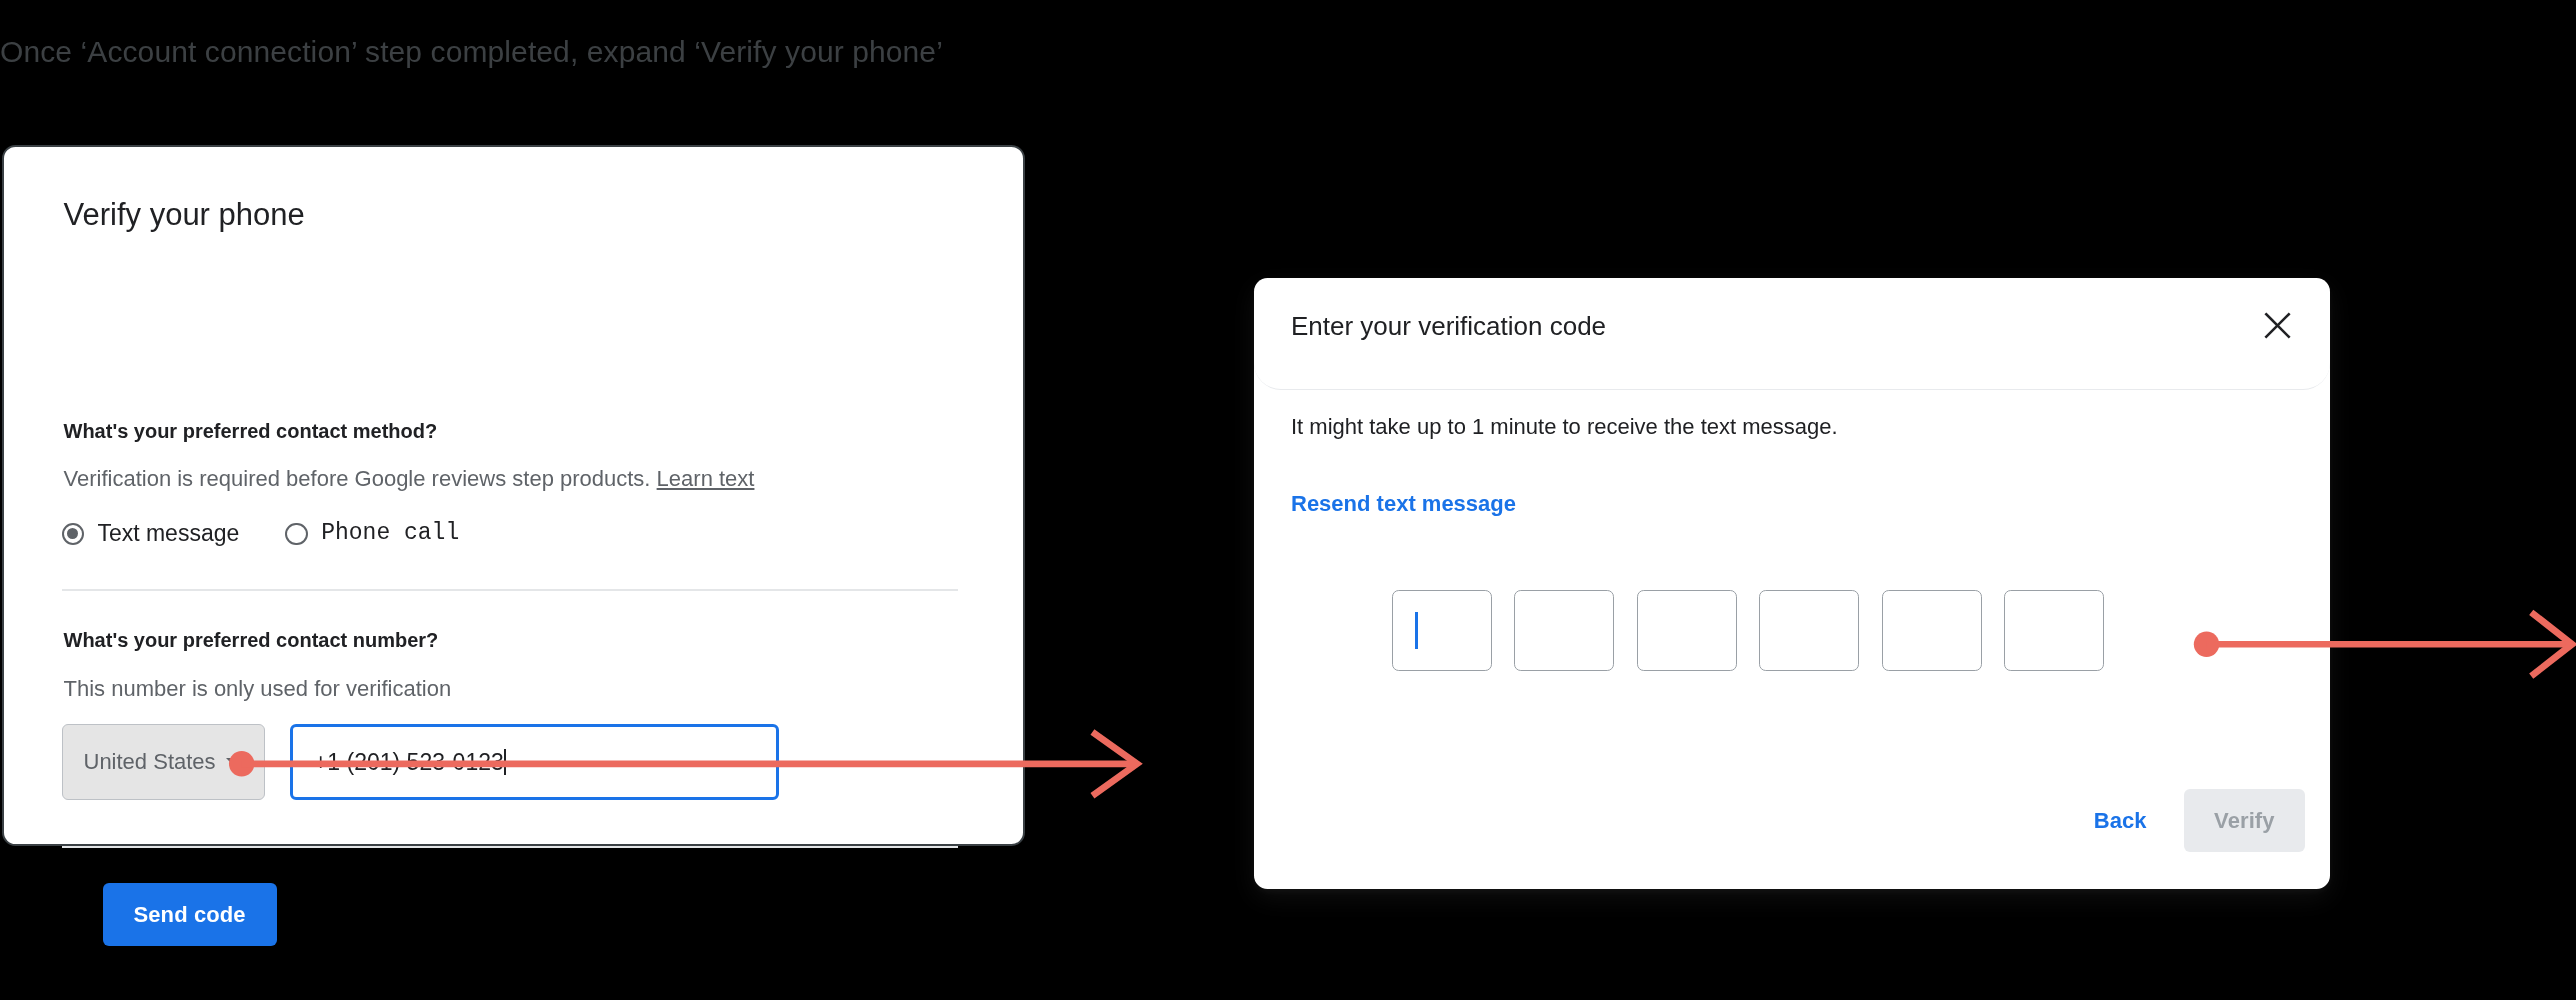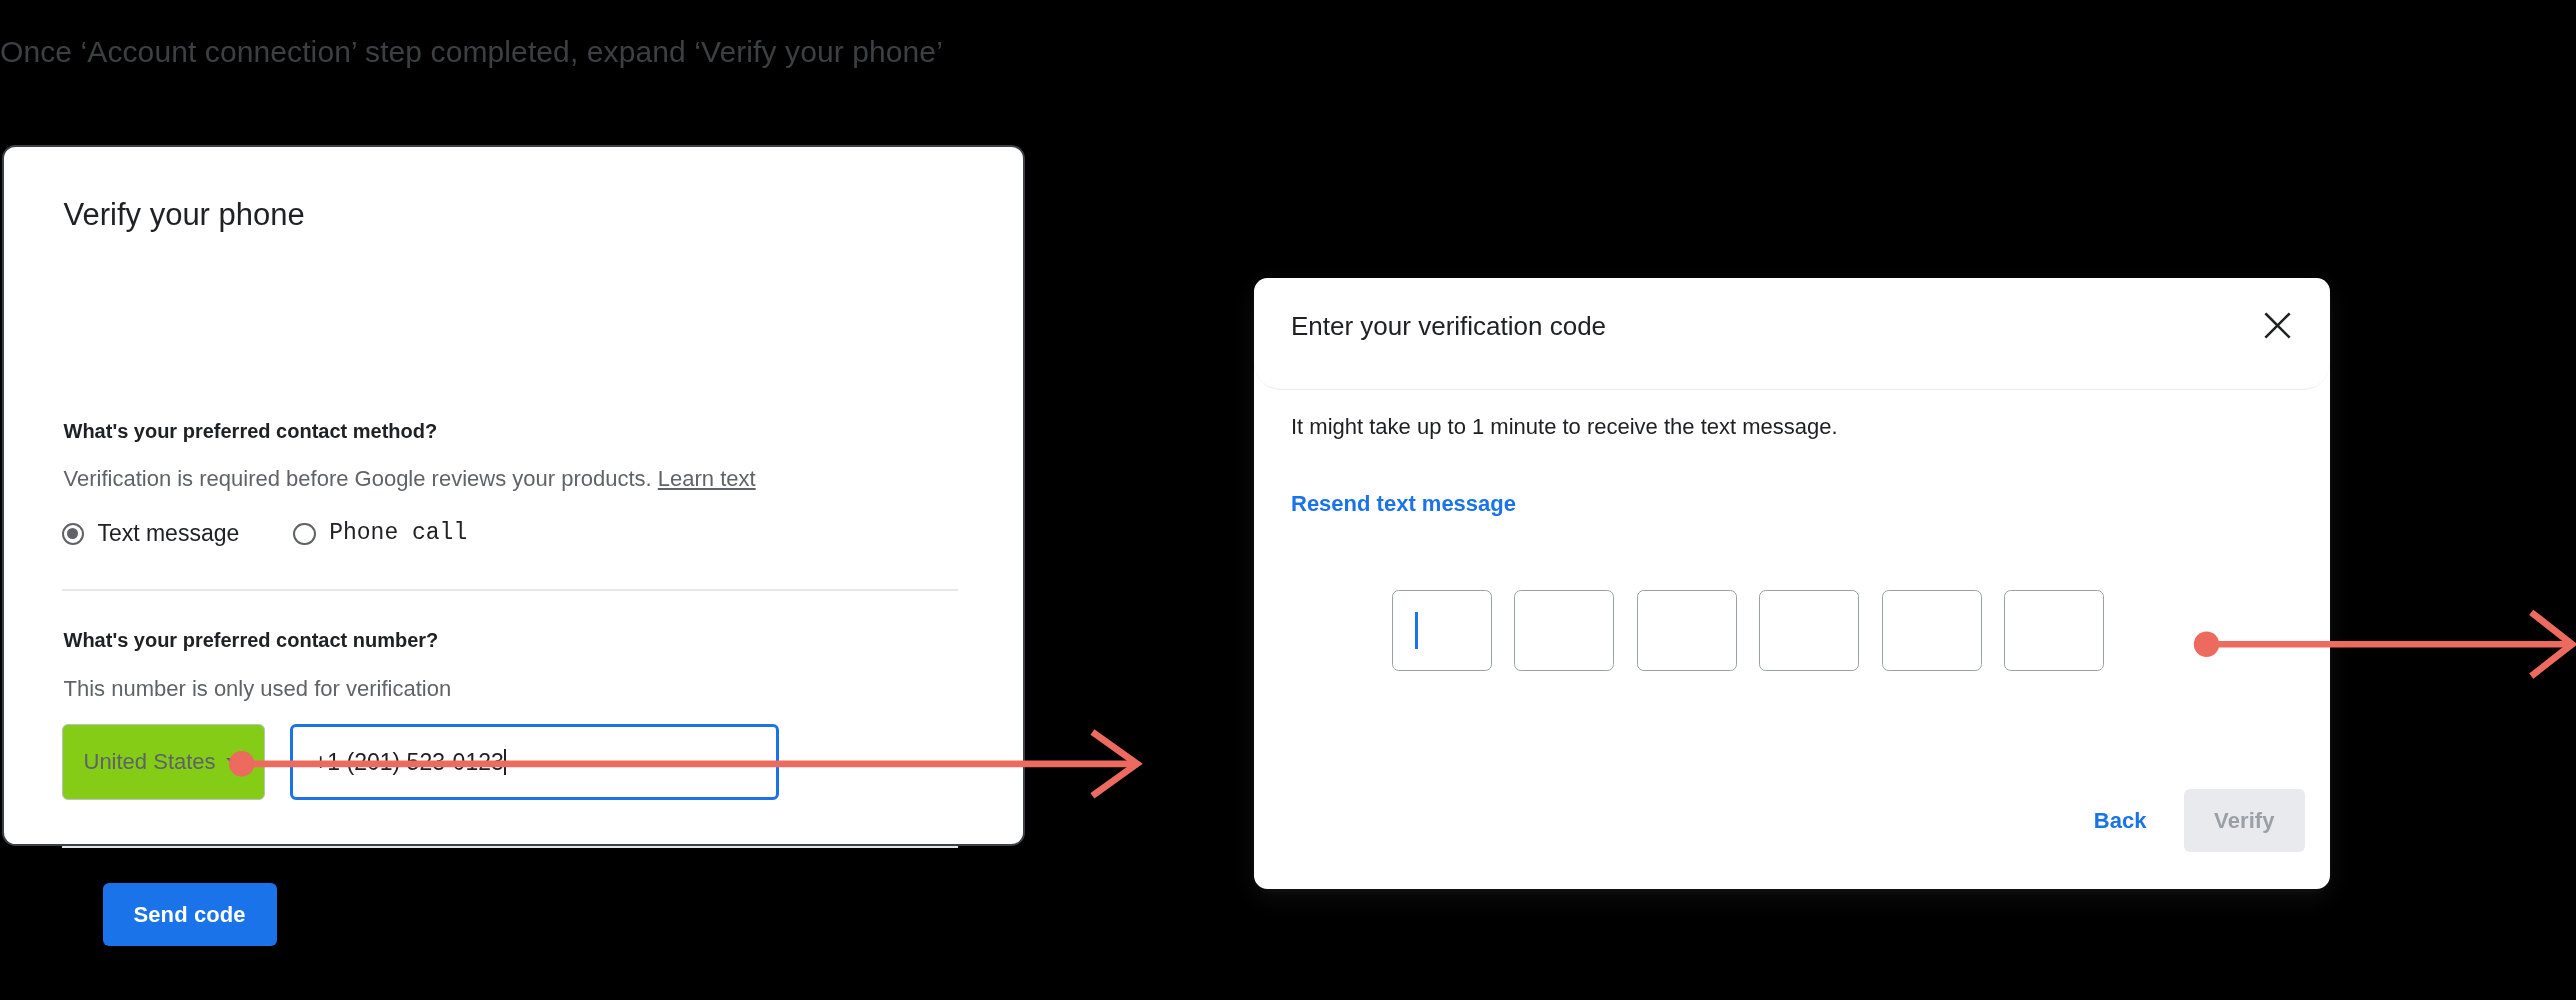--- a/index.html
+++ b/index.html
@@ -75,21 +75,21 @@
     text-decoration: underline;
     cursor: pointer;
   }
 
   .radio-row {
     position: absolute;
     left: 58px;
     top: 374px;
     display: flex;
     align-items: center;
-    gap: 12px;
+    gap: 4px;
   }
   .radio-opt {
     display: flex;
     align-items: center;
     cursor: pointer;
   }
   .radio-opt + .radio-opt { margin-left: 42px; font-family: Liberation Mono, monospace; }
   .radio-circle {
     width: 22.4px;
     height: 22.4px;
@@ -137,21 +137,21 @@
   .country-select {
     width: 203px;
     height: 76px;
     border: 1.5px solid #bdc1c6;
     border-radius: 6px;
     box-sizing: border-box;
     display: flex;
     align-items: center;
     padding-left: 21px;
     cursor: pointer;
-    background: #84cc16;
+    background: #e5e5e5;
   }
   .country-label {
     font-size: 22px;
     color: #5f6368;
     line-height: 25.4px;
   }
   .caret {
     margin-left: 10.5px;
     width: 0; height: 0;
     border-left: 8.2px solid transparent;
@@ -345,21 +345,21 @@
 
 <div class="caption">Once ‘Account connection’ step completed, expand ‘Verify your phone’</div>
 
 <div class="phone-card">
 
   <div class="card-title">Verify your phone</div>
 
   <div class="section-q q1">What's your preferred contact method?</div>
 
   <div class="section-sub sub1">
-    <span>Verification is required before Google reviews your products.</span>
+    <span>Verification is required before Google reviews step products.</span>
     <span class="learn-more">Learn text</span>
   </div>
 
   <div class="radio-row">
     <div class="radio-opt">
       <span class="radio-circle checked"></span>
       <span class="radio-label">Text message</span>
     </div>
     <div class="radio-opt">
       <span class="radio-circle"></span>

